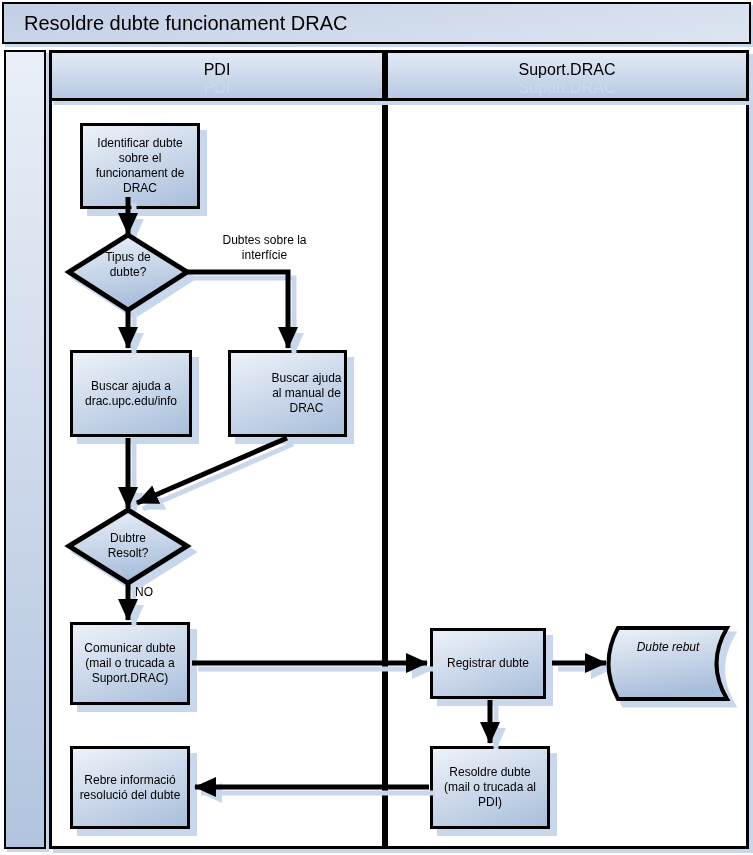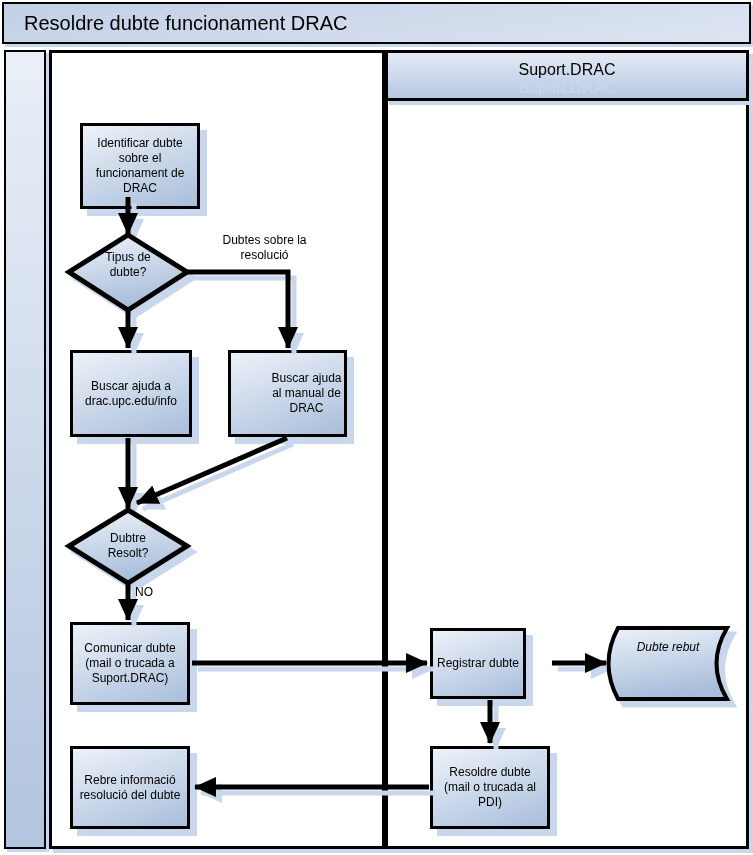--- a/index.html
+++ b/index.html
@@ -73,32 +73,36 @@
 
   <div class="abs title-bar">
     <span>Resoldre dubte funcionament DRAC</span>
   </div>
 
   <div class="abs pool-strip"></div>
 
   <div class="abs lane-body" style="left:49px;width:336px;"></div>
   <div class="abs lane-body" style="left:385px;width:364px;"></div>
 
+  <div class="abs lane-header" style="left:49px;width:336px;">
+    <div class="lane-reflection">PDI</div>
+    <div class="lane-label">PDI</div>
+  </div>
   <div class="abs lane-header" style="left:385px;width:364px;">
     <div class="lane-reflection">Suport.DRAC</div>
     <div class="lane-label">Suport.DRAC</div>
   </div>
 
   <div class="abs task" style="left:80px;top:123px;width:120px;height:86px;">Identificar dubte sobre el funcionament de DRAC</div>
   <div class="abs task" style="left:70px;top:350px;width:122px;height:87px;">Buscar ajuda a drac.upc.edu/info</div>
   <div class="abs task" style="left:228px;top:350px;width:119px;height:87px;padding-left:40px;">Buscar ajuda al manual de DRAC</div>
   <div class="abs task" style="left:70px;top:622px;width:120px;height:83px;">Comunicar dubte (mail o trucada a Suport.DRAC)</div>
   <div class="abs task" style="left:70px;top:746px;width:120px;height:83px;">Rebre informació resolució del dubte</div>
 
-  <div class="abs task" style="left:430px;top:628px;width:96px;height:71px;">Registrar dubte</div>
+  <div class="abs task" style="left:430px;top:628px;width:116px;height:71px;">Registrar dubte</div>
   <div class="abs task" style="left:430px;top:746px;width:120px;height:83px;">Resoldre dubte (mail o trucada al PDI)</div>
 
   <svg class="flow" width="753" height="855" viewBox="0 0 753 855">
     <defs>
       <linearGradient id="nodeGrad" x1="0" y1="0" x2="0.25" y2="1">
         <stop offset="0" style="stop-color:var(--fill-top)"></stop>
         <stop offset="1" style="stop-color:var(--fill-bottom)"></stop>
       </linearGradient>
       <marker id="ah" markerUnits="userSpaceOnUse" markerWidth="24" markerHeight="22" refX="21" refY="10" orient="auto">
         <path d="M0,0 L22,10 L0,20 Z" style="fill:var(--border)"></path>
@@ -140,16 +144,16 @@
       <path d="M552,663 L606,663" marker-end="url(#ah)"></path>
       <path d="M490,700 L490,743" marker-end="url(#ah)"></path>
       <path d="M429,787 L195,787" marker-end="url(#ah)"></path>
     </g>
   </svg>
 
   <div class="abs node-text" style="left:93px;top:250px;width:70px;">Tipus de dubte?</div>
   <div class="abs node-text" style="left:98px;top:531px;width:60px;">Dubtre Resolt?</div>
   <div class="abs node-text" style="left:608px;top:612px;width:120px;height:71px;font-style:italic;">Dubte rebut</div>
 
-  <div class="abs edge-label" style="left:217px;top:233px;width:95px;">Dubtes sobre la resolució</div>
+  <div class="abs edge-label" style="left:217px;top:233px;width:95px;">Dubtes sobre la interfície</div>
   <div class="abs edge-label" style="left:135px;top:585px;width:40px;text-align:left;">NO</div>
 
 </div>
 
 </body></html>

